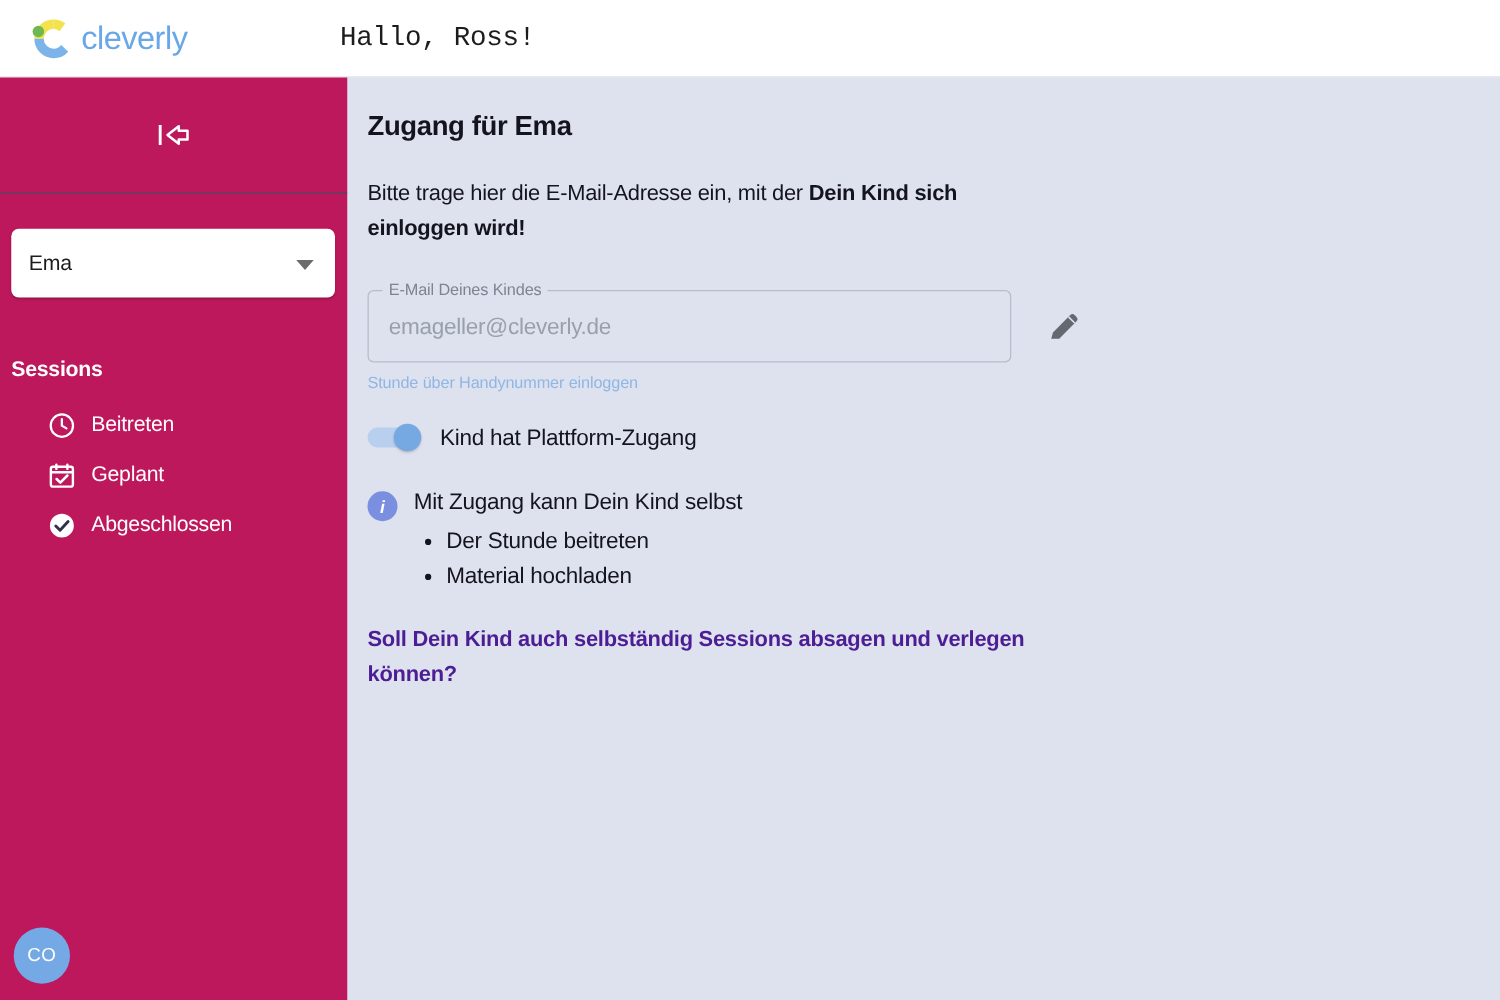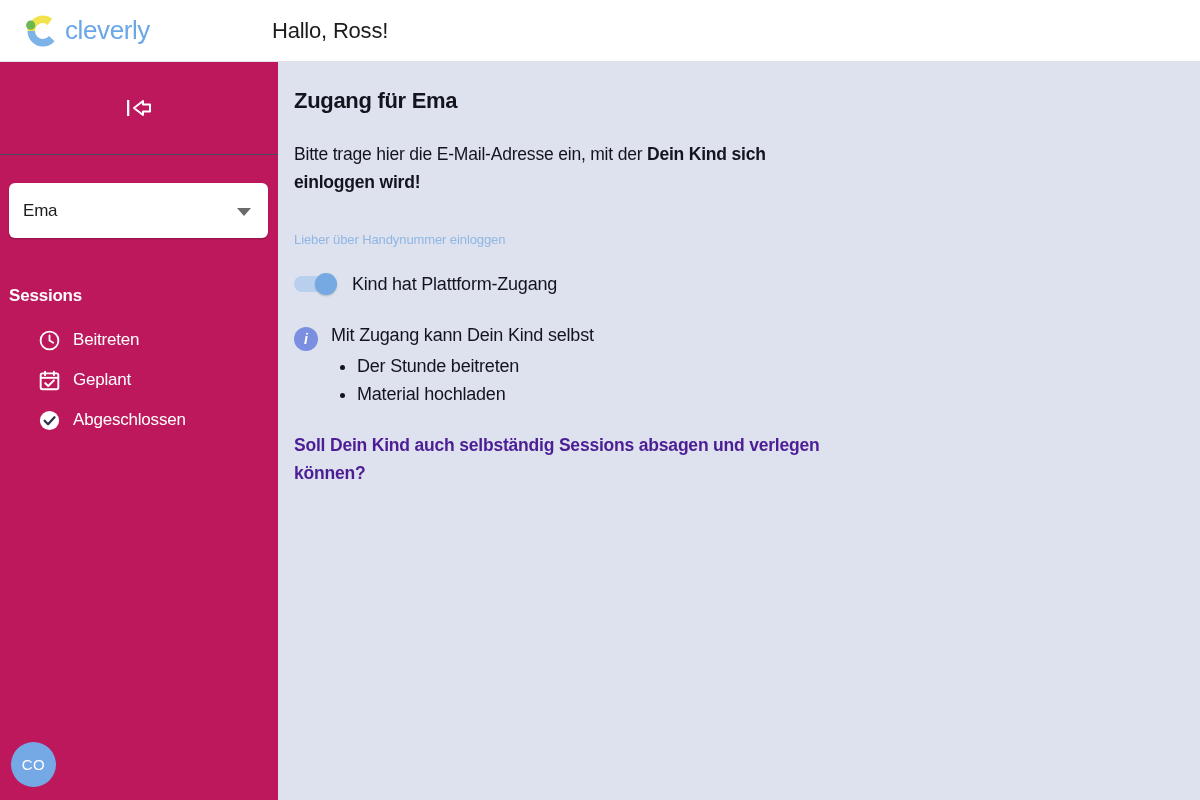--- a/index.html
+++ b/index.html
@@ -19,20 +19,21 @@
   }
   .logo-wrap { display: flex; align-items: center; margin-left: 22px; }
   .logo-mark { width: 42px; height: 42px; flex: none; }
   .logo-text {
     font-size: 26px; color: #6aa7e8; font-weight: 500;
     letter-spacing: -0.4px; margin-left: 1px;
   }
   .greeting {
     margin-left: 122px; font-size: 22px; color: #1c1c1c;
     letter-spacing: -0.2px;
+    font-family: Liberation Mono, monospace;
   }
 
   
   .sidebar {
     position: absolute; left: 0; top: 62px; width: 278px; height: 738px;
     background: #be185d;
   }
   .collapse-row {
     height: 93px; display: flex; align-items: center; justify-content: center;
     border-bottom: 1px solid #4b4a63;
@@ -224,22 +225,32 @@
   </div>
 
   <div class="main">
 
     <div class="page-title">Zugang für Ema</div>
 
     <p class="intro">
       <span>Bitte trage hier die E-Mail-Adresse ein, mit der </span><b>Dein Kind sich einloggen wird!</b>
     </p>
 
-
-    <div class="helper-link">Lieber über Handynummer einloggen</div>
+    <div class="field-row">
+      <div class="textfield">
+        <span class="field-legend">E-Mail Deines Kindes</span>
+        <span class="field-value">emageller@cleverly.de</span>
+      </div>
+      <svg class="edit-icon" viewBox="0 0 24 24">
+        <path d="M3.4 20.6 L4.6 16.2 L16.3 4.5 A2.3 2.3 0 0 1 19.6 4.5 L20.6 5.5 A2.3 2.3 0 0 1 20.6 8.8 L8.9 20.5 Z" fill="#64696f"></path>
+        <path d="M15.3 5.6 L19.5 9.8" stroke="#dde2ee" stroke-width="1.1"></path>
+      </svg>
+    </div>
+
+    <div class="helper-link">Stunde über Handynummer einloggen</div>
 
     <div class="toggle-row">
       <span class="toggle">
         <span class="track"></span>
         <span class="thumb"></span>
       </span>
       <span class="toggle-label">Kind hat Plattform-Zugang</span>
     </div>
 
     <div class="info-block">

